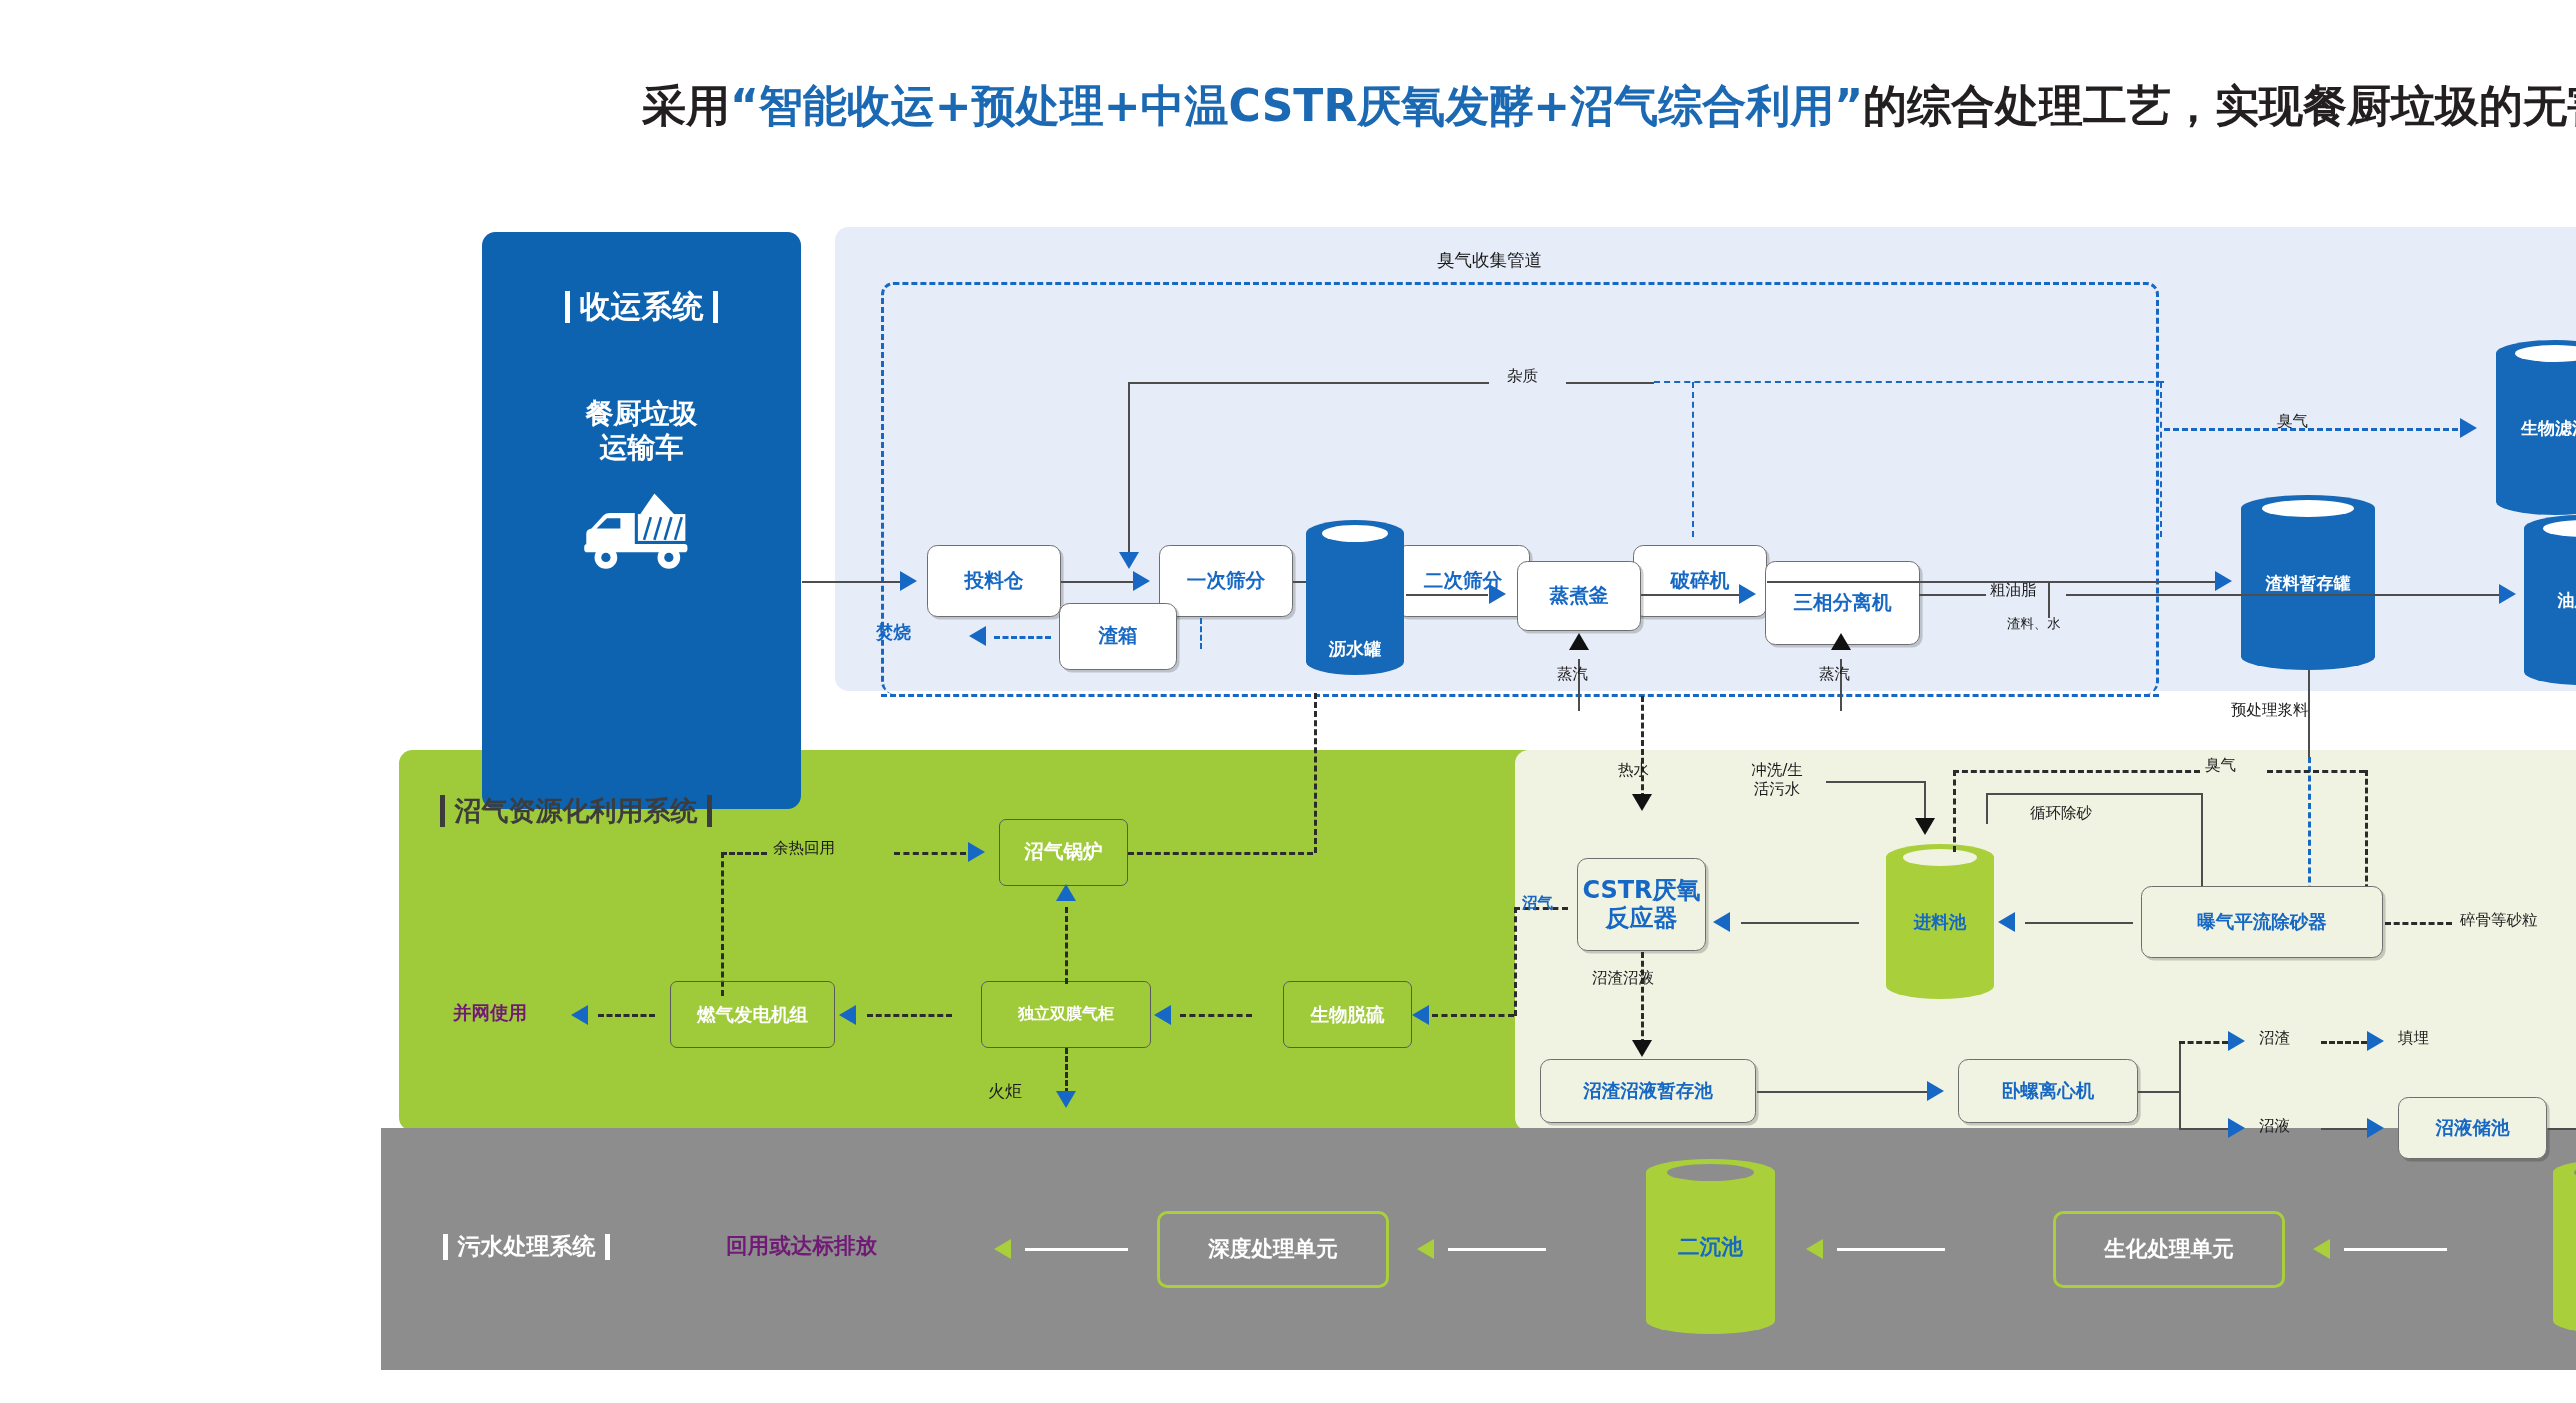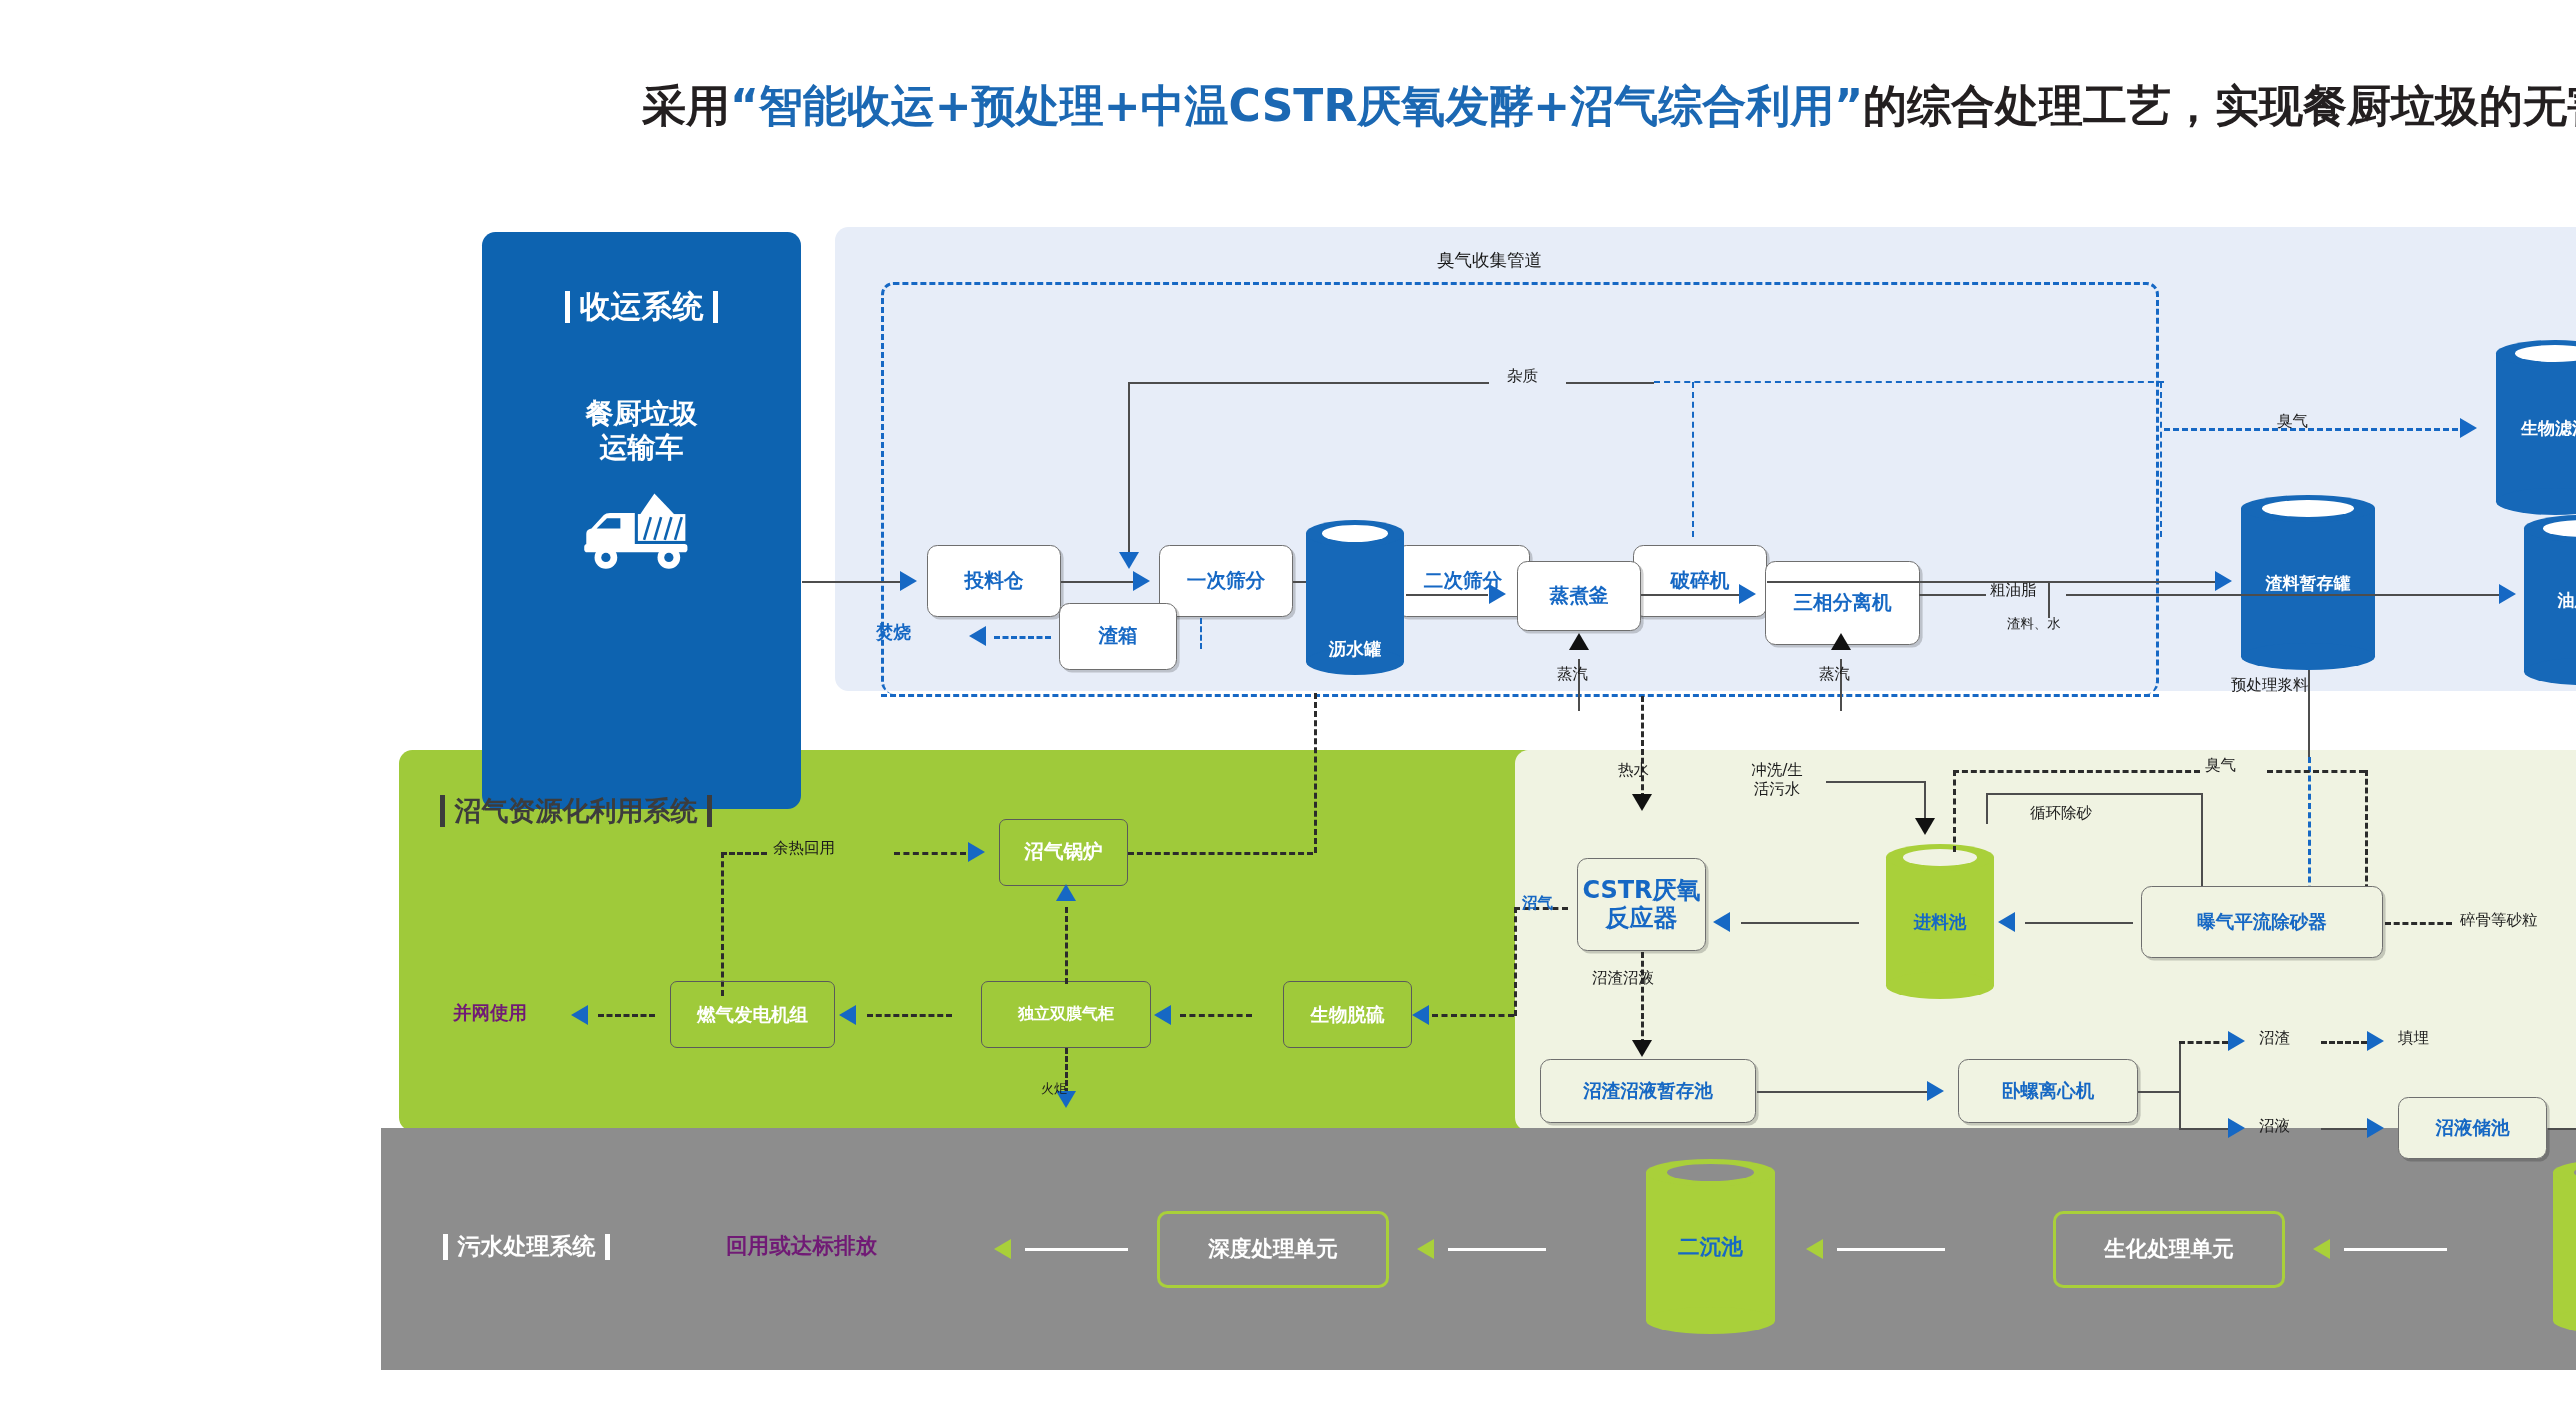--- a/index.html
+++ b/index.html
@@ -213,21 +213,21 @@
   <div class="ar r" style="left:2499px;top:584px;"></div>
   <div class="cyl blue" style="left:2524px;top:515px;width:118px;height:170px;">
     <div class="body"></div>
     <div class="bot"></div>
     <div class="top"></div>
     <div class="inner"></div>
     <div class="lbl" style="font-size:17px;">油脂罐</div>
   </div>
 
   <div class="ln v" style="left:2308px;top:670px;height:88px;"></div>
-  <div class="lbl" style="left:2231px;top:676px;">预处理浆料</div>
+  <div class="lbl" style="left:2231px;top:701px;">预处理浆料</div>
   <div class="dsh-v" style="left:2308px;top:757px;height:144px;"></div>
   <div class="ar d" style="left:2299px;top:897px;"></div>
 
   <div class="sys-head hd-dark" style="left:440px;top:793px;font-size:27px;">
     <span class="bar"></span>
     <span>沼气资源化利用系统</span>
     <span class="bar"></span>
   </div>
 
   <div class="pbox on-green" style="left:999px;top:819px;width:129px;height:67px;font-size:19.6px;">沼气锅炉</div>
@@ -250,21 +250,21 @@
   <div class="ar l" style="left:839px;top:1005px;"></div>
   <div class="dsh-h k" style="left:598px;top:1014px;width:57px;"></div>
   <div class="ar l" style="left:571px;top:1005px;"></div>
   <div class="lbl w" style="left:453px;top:1002px;font-size:18.5px;font-weight:bold;">并网使用</div>
 
   <div class="dsh-v k" style="left:1065px;top:907px;height:77px;"></div>
   <div class="ar u" style="left:1056px;top:884px;"></div>
 
   <div class="dsh-v k" style="left:1065px;top:1048px;height:46px;"></div>
   <div class="ar d" style="left:1056px;top:1091px;"></div>
-  <div class="lbl" style="left:1041px;top:1077px;font-size:13px;top:1081px;">火炬</div>
+  <div class="lbl" style="left:988px;top:1077px;font-size:17px;top:1081px;">火炬</div>
 
   <div class="dsh-h k" style="left:1432px;top:1014px;width:82px;"></div>
   <div class="ar l" style="left:1412px;top:1005px;"></div>
   <div class="dsh-v k" style="left:1514px;top:907px;height:109px;"></div>
   <div class="dsh-h k" style="left:1514px;top:907px;width:54px;"></div>
 
   <div class="dsh-v k" style="left:1641px;top:696px;height:103px;"></div>
   <div class="ar k d" style="left:1632px;top:794px;"></div>
   <div class="lbl" style="left:1618px;top:761px;font-size:15.5px;">热水</div>
 

